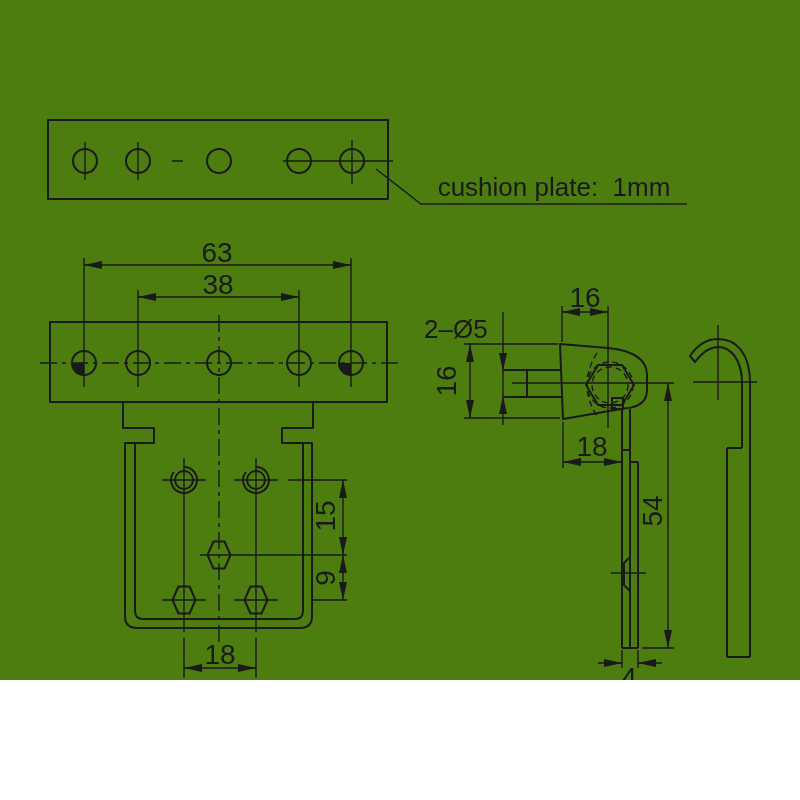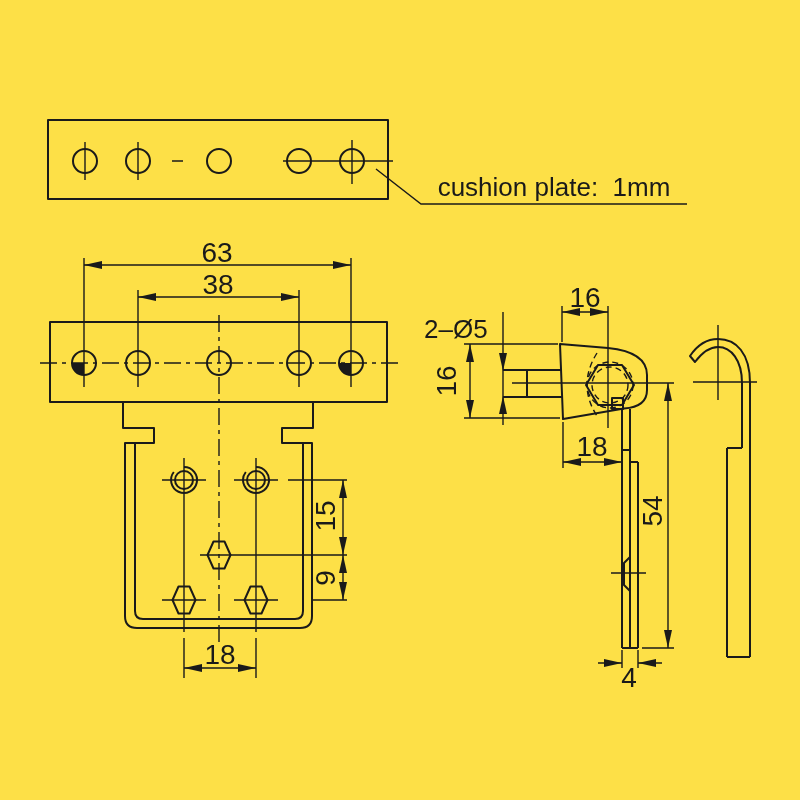--- a/index.html
+++ b/index.html
@@ -1,17 +1,17 @@
 <!DOCTYPE html>
 <html style="--line: #1a1a1a;"><head>
 <meta charset="utf-8">
 <style>
   :root { --line: #1a1a1a; }
   html, body { margin: 0; padding: 0; background: #ffffff; }
-  .canvas { width: 800px; height: 800px; position: relative; background: #fde047; }
+  .canvas { width: 800px; height: 680px; position: relative; background: #4d7c0f; }
   svg { display: block; }
   .obj  { stroke: var(--line); stroke-width: 2;   fill: none; stroke-linejoin: round; }
   .thin { stroke: var(--line); stroke-width: 1.4; fill: none; }
   .cl   { stroke-dasharray: 17 5 4 5; }
   .hid  { stroke-dasharray: 6 4; }
   .arr  { fill: var(--line); stroke: none; }
   .wedge{ fill: var(--line); stroke: none; }
   text  { font-family: "Liberation Sans", "DejaVu Sans", sans-serif; fill: var(--line); }
   .dim  { font-size: 28px; }
   .note { font-size: 26px; }

